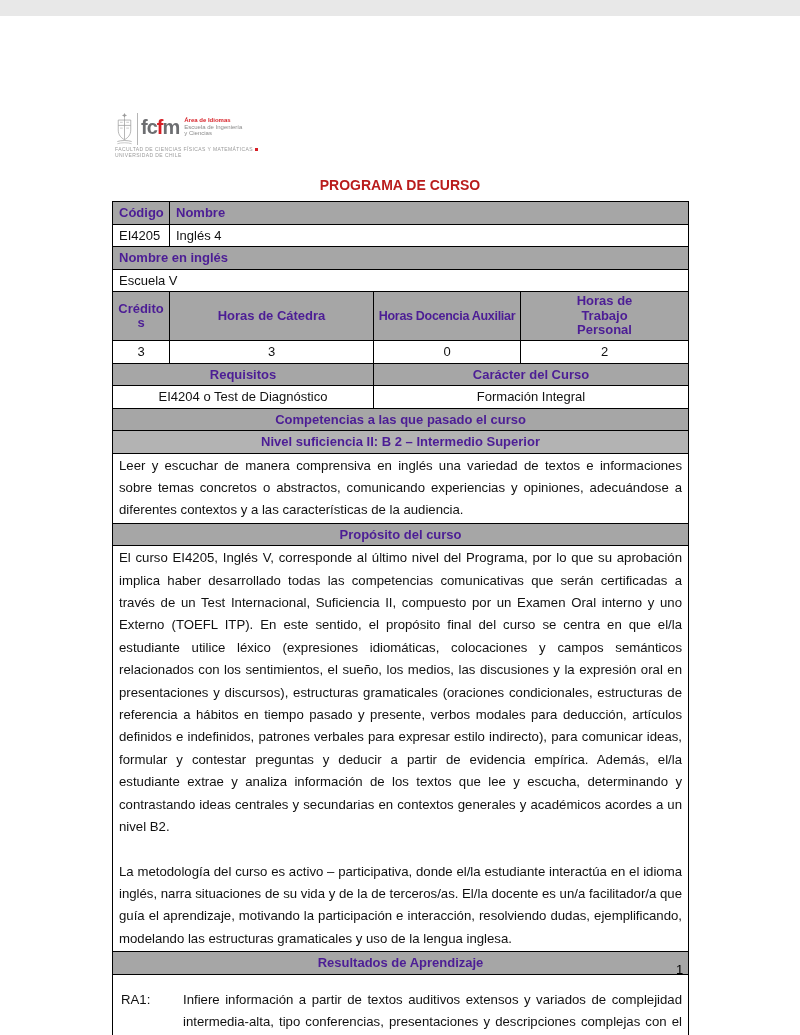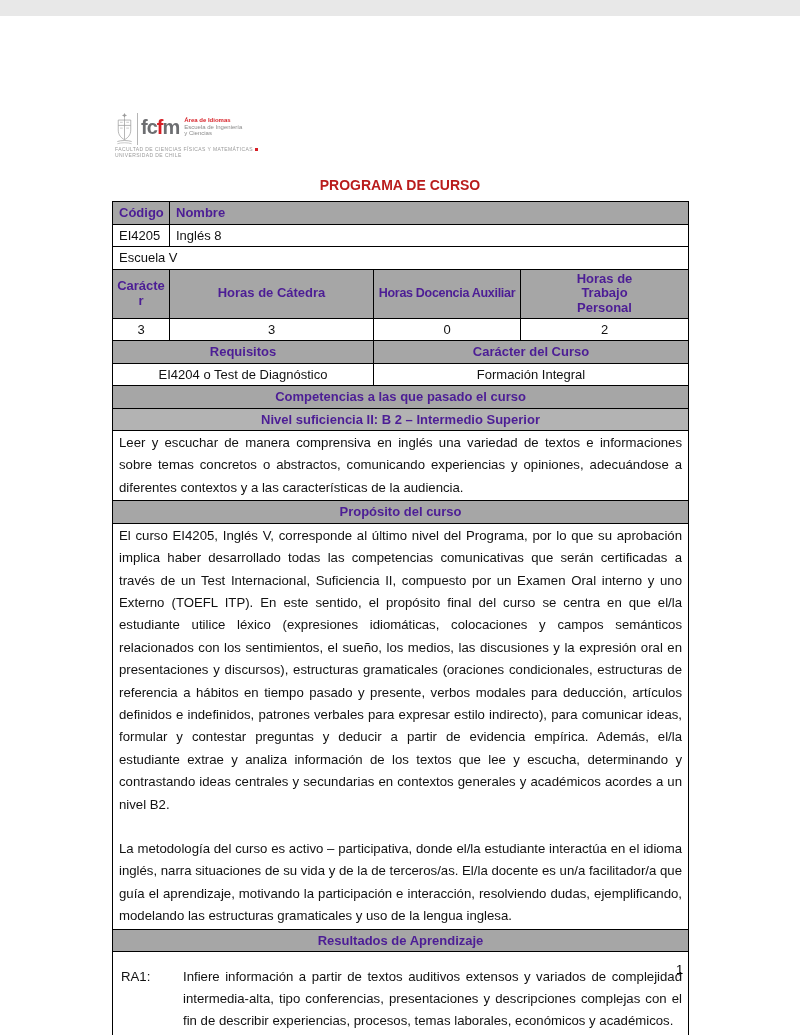--- a/index.html
+++ b/index.html
@@ -107,29 +107,32 @@
         <col style="width:168px">
     </colgroup>
 
     <tbody>
         <tr>
       <th>Código</th>
       <th colspan="3">Nombre</th>
     </tr>
     <tr>
       <td>EI4205</td>
-      <td colspan="3">Inglés 8</td>
+      <td colspan="3">Inglés 4</td>
     </tr>
 
+    <tr>
+      <th colspan="4">Nombre en inglés</th>
+    </tr>
     <tr>
       <td colspan="4">Escuela V</td>
     </tr>
 
     <tr class="credits-head">
-      <th class="break-any">Carácter</th>
+      <th class="break-any">Créditos</th>
       <th>Horas de Cátedra</th>
       <th style="font-size:12.5px; letter-spacing:-0.3px; white-space:nowrap;">Horas Docencia Auxiliar</th>
       <th><span class="narrow-label">Horas de Trabajo Personal</span></th>
     </tr>
     <tr>
       <td class="val-center">3</td>
       <td class="val-center">3</td>
       <td class="val-center">0</td>
       <td class="val-center">2</td>
     </tr>

